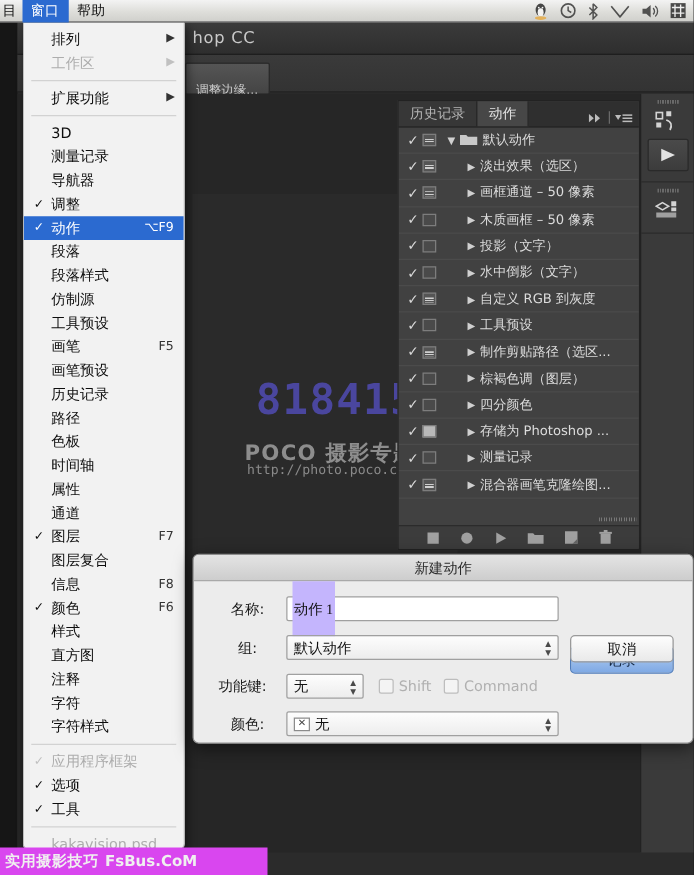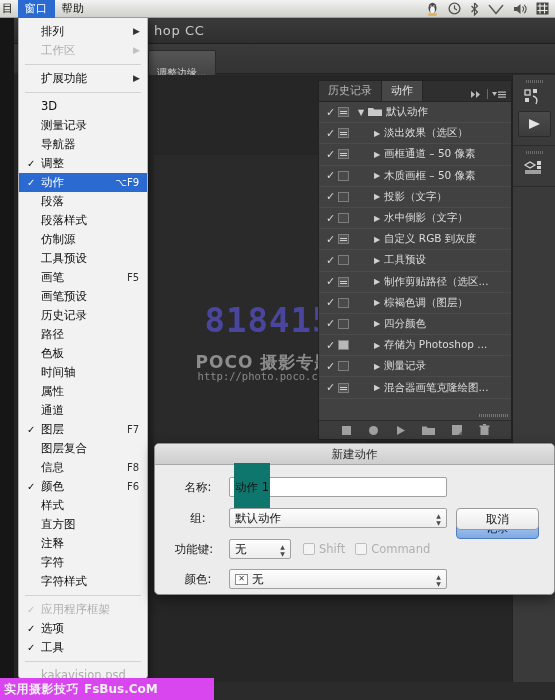--- a/index.html
+++ b/index.html
@@ -175,21 +175,21 @@
     background: linear-gradient(to bottom,#e4e4e4,#cdcdcd);
     border-bottom: 1px solid #a9a9a9; font-size: 11.5px; color: #2b2b2b;
   }
   .dlg-body { position: relative; height: 131px; }
   .drow { position: absolute; display: flex; align-items: center; }
   .dlabel { font-size: 11.5px; color: #1a1a1a; text-align: center; }
   .dfield {
     height: 20px; background: #fff; border: 1px solid #a0a0a0; border-radius: 2px;
     font-size: 11.5px; color: #111; line-height: 18px; padding: 0 4px;
   }
-  .sel-text { background: #0f766e; color: #111; padding: 17px 1px; }
+  .sel-text { background: #c4b5fd; color: #111; padding: 17px 1px; font-family: Liberation Serif, serif; }
   .dselect {
     height: 20px; background: linear-gradient(to bottom,#fdfdfd,#ededed);
     border: 1px solid #a0a0a0; border-radius: 2px; font-size: 11.5px;
     color: #111; line-height: 19px; padding: 0 18px 0 5px; position: relative;
   }
   .stepper {
     position: absolute; right: 3px; top: 2px; width: 9px; height: 15px;
     display: flex; flex-direction: column; align-items: center; justify-content: center;
     color: #4a4a4a; font-size: 6px; line-height: 7px;
   }

